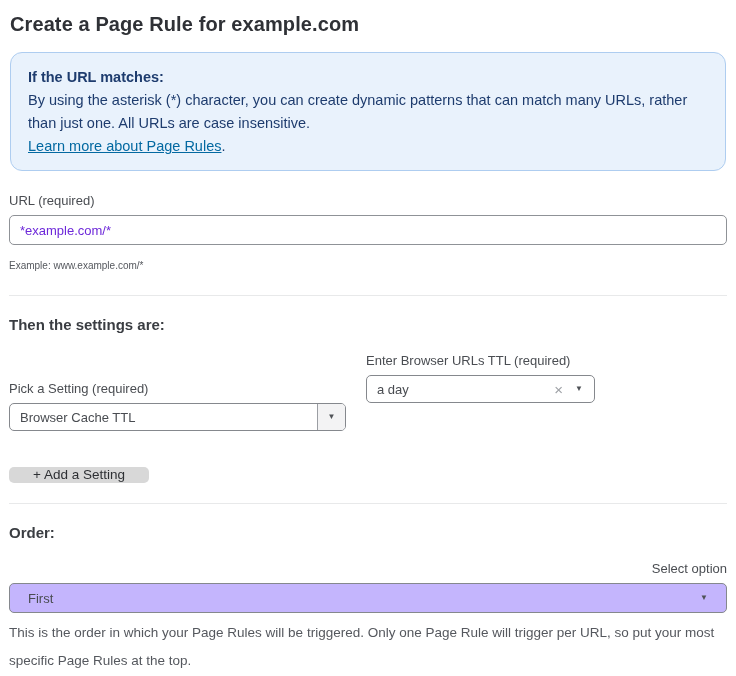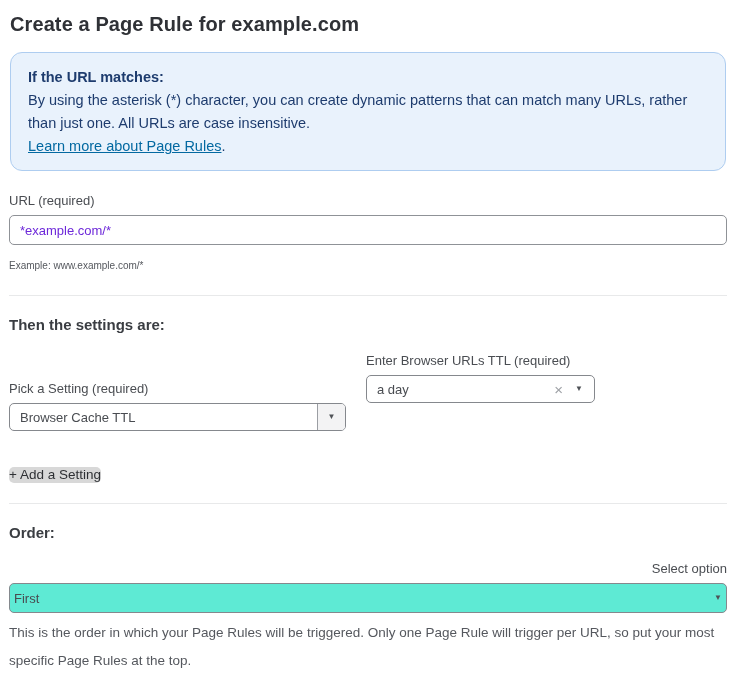--- a/index.html
+++ b/index.html
@@ -126,31 +126,31 @@
     line-height: 1;
   }
   
   .wide-select {
     display: flex;
     align-items: center;
     justify-content: space-between;
     height: 30px;
     border: 1px solid #85888d;
     border-radius: 5px;
-    background: #5eead4;
-    padding: 0 4px;
+    background: #c4b5fd;
+    padding: 0 18px;
     cursor: pointer;
   }
   
   .btn {
     display: inline-flex;
     align-items: center;
     justify-content: center;
     height: 16px;
-    padding: 0 0;
+    padding: 0 24px;
     border: none;
     border-radius: 5px;
     font-size: 13.5px;
     font-family: "Liberation Sans", sans-serif;
     cursor: pointer;
     white-space: nowrap;
   }
   .btn-gray {
     background: #d8d8d8;
     color: #2e3034;

